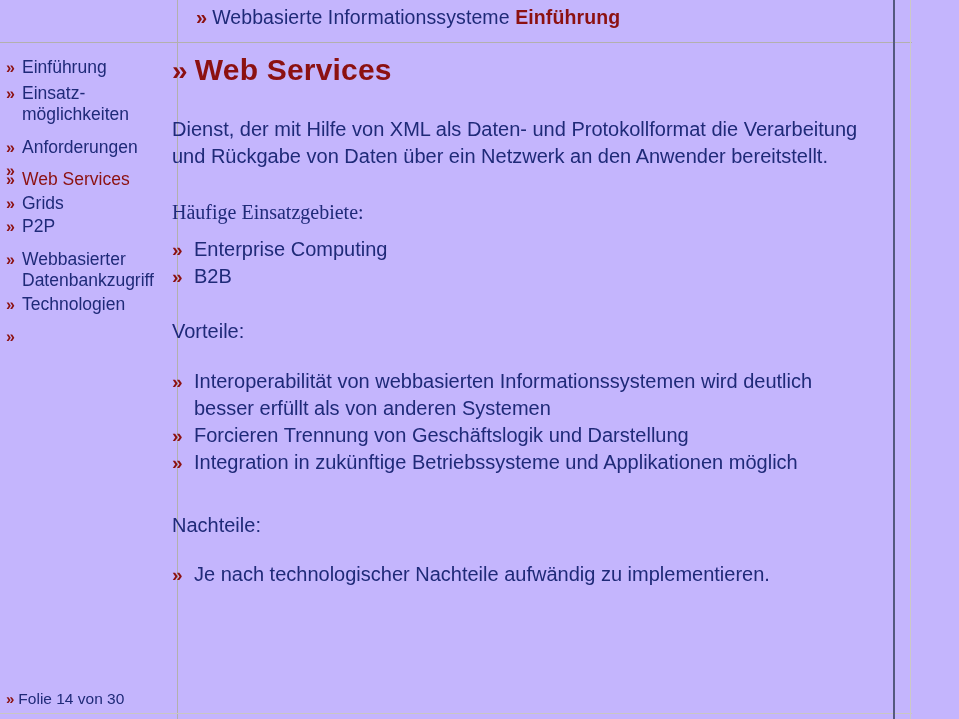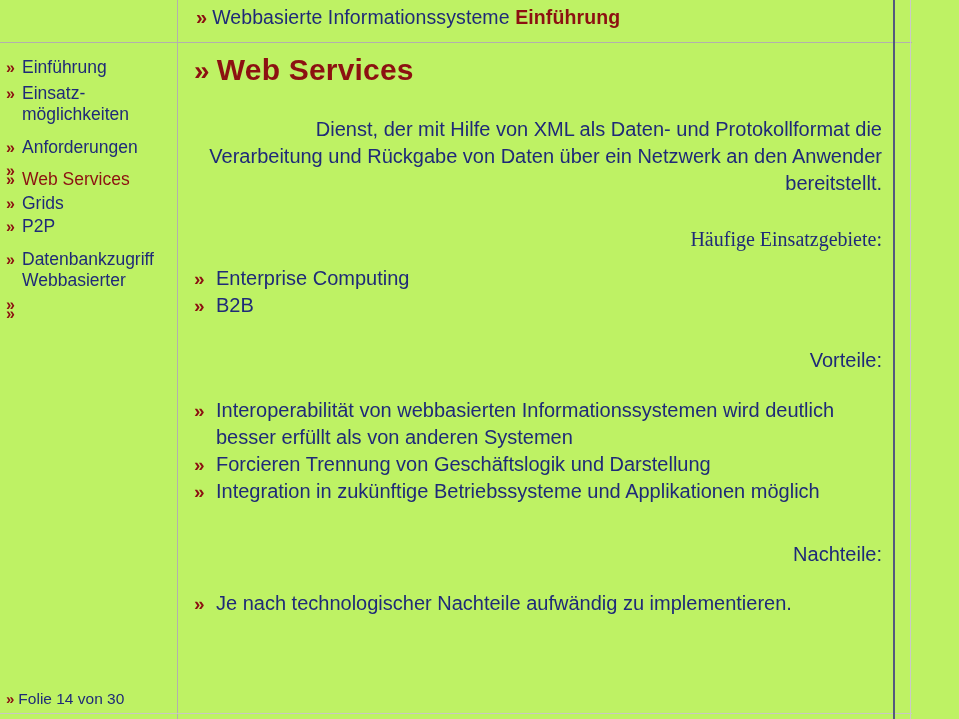--- a/index.html
+++ b/index.html
@@ -10,21 +10,21 @@
   }
   body {
     font-family: "Liberation Sans", sans-serif;
     -webkit-font-smoothing: antialiased;
   }
 
   #slide {
     position: relative;
     width: 959px;
     height: 719px;
-    background: #bef264;
+    background: #c4b5fd;
     overflow: hidden;
   }
 
   
   .rule-h-top {
     position: absolute;
     left: 0;
     top: 42px;
     width: 912px;
     height: 1px;
@@ -130,21 +130,21 @@
     top: 690px;
     font-size: 15.5px;
     color: #1f2a78;
     white-space: nowrap;
   }
   #footer .chev { font-size: 15px; margin-right: 4px; }
 
   
   #content {
     position: absolute;
-    left: 194px;
+    left: 172px;
     top: 52px;
     width: 700px;
   }
 
   .slide-title {
     font-size: 30px;
     font-weight: 700;
     color: #8c1111;
     line-height: 36px;
     white-space: nowrap;
@@ -153,22 +153,21 @@
   }
   .slide-title .chev {
     font-size: 28px;
     margin-right: 7px;
   }
 
   .para {
     font-size: 20px;
     line-height: 27px;
     color: #1f2a78;
-    margin: 12px;
-    text-align: right;
+    margin: 0;
   }
   .para.m-def   { margin-top: 27px; }
   .para.m-haeu  { margin-top: 29px; font-family: Liberation Serif, serif; }
   .para.m-vor   { margin-top: 28px; }
   .para.m-nach  { margin-top: 36px; }
 
   .blist {
     list-style: none;
     margin: 0;
     padding: 0;
@@ -239,26 +238,27 @@
       <span class="nav-label">Grids</span>
     </div>
 
     <div class="nav-item">
       <span class="chev">»</span>
       <span class="nav-label">P2P</span>
     </div>
 
     <div class="nav-item gap-before">
       <span class="chev">»</span>
+      <span class="nav-label">Webbasierter</span>
       <span class="nav-label">Datenbankzugriff</span>
-      <span class="nav-label">Webbasierter</span>
-    </div>
-
-    <div class="nav-item">
-      <span class="chev">»</span>
+    </div>
+
+    <div class="nav-item">
+      <span class="chev">»</span>
+      <span class="nav-label">Technologien</span>
     </div>
 
     <div class="nav-item gap-before">
       <span class="chev">»</span>
     </div>
 
   </nav>
 
   <main id="content">
 

